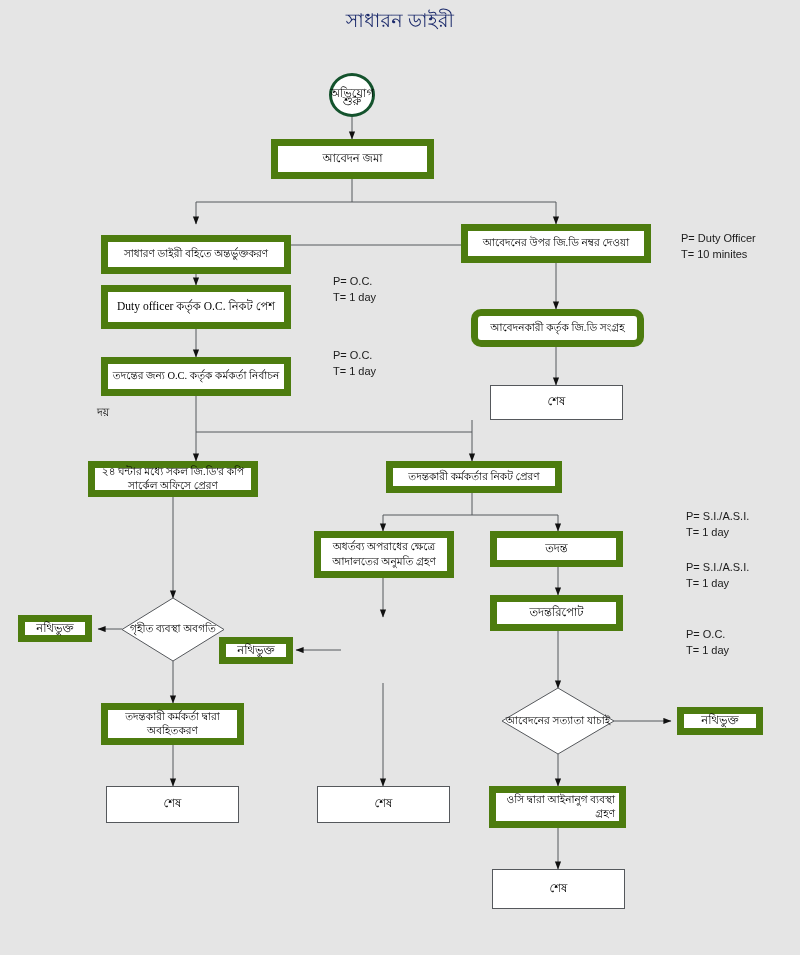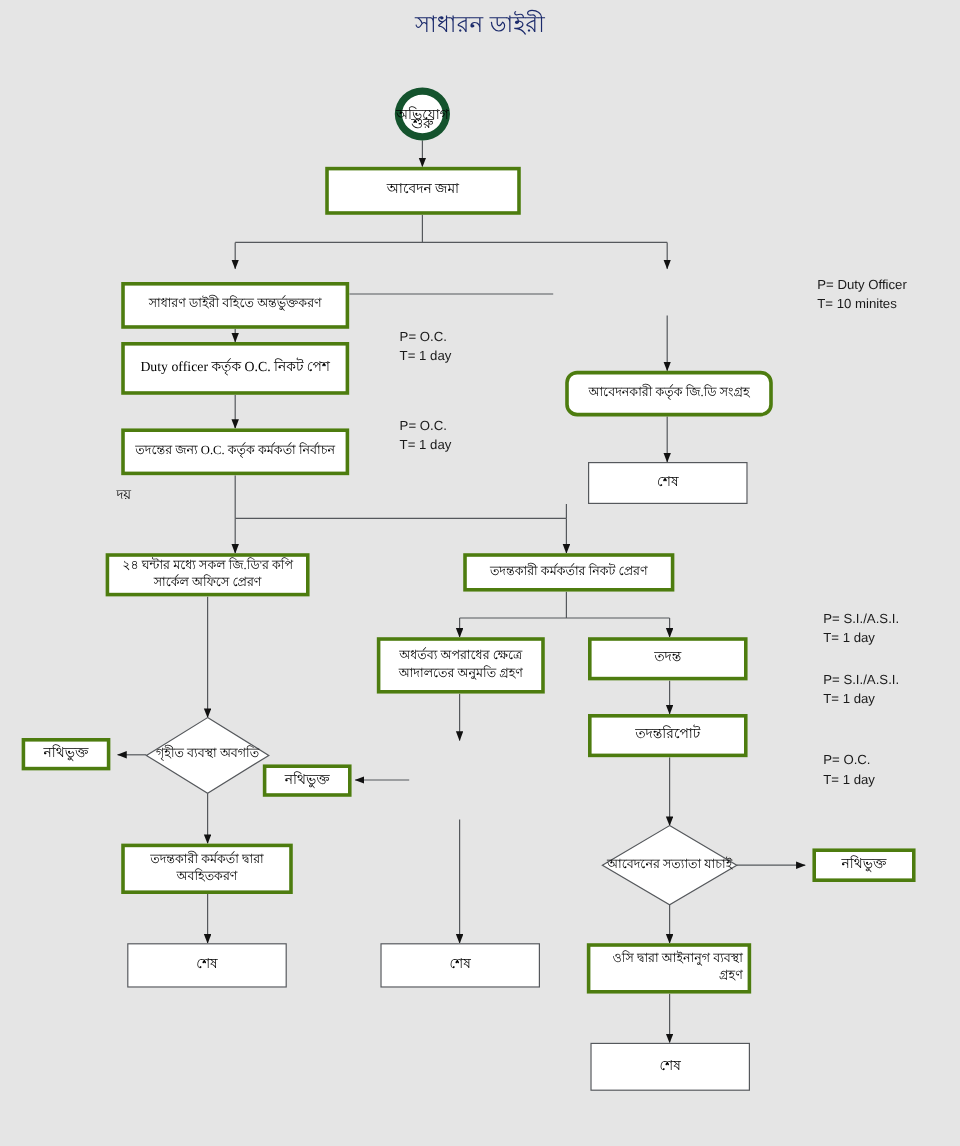--- a/index.html
+++ b/index.html
@@ -42,32 +42,32 @@
     box-sizing: border-box;
     display: flex;
     align-items: center;
     justify-content: center;
     text-align: center;
     color: #000000;
     background: #ffffff;
     font-family: "Liberation Serif", "DejaVu Serif", serif;
   }
   .proc {
-    border: 3px solid #4d7c0f;
+    border: 7px solid #4d7c0f;
     font-size: 11.5px;
     line-height: 1.35;
     padding: 2px 4px;
   }
   .proc-sm { font-size: 10.5px; }
   .terminal {
     border: 1px solid #55585c;
     font-size: 11.5px;
   }
   .start-circle {
-    border: 6px solid #14532d;
+    border: 3px solid #14532d;
     border-radius: 50%;
     font-size: 11px;
     line-height: 1.0;
     overflow: visible;
   }
   .start-stack {
     position: relative;
     width: 100%;
     height: 100%;
     display: flex;
@@ -195,20 +195,21 @@
     <div class="start-stack">
       <span class="start-a">অভিযোগ</span>
       <span class="start-b">শুরু</span>
     </div>
   </div>
 
   <div class="node proc" style="left:271px; top:139px; width:163px; height:40px;">আবেদন জমা</div>
 
   <div class="node proc proc-sm" style="left:101px; top:235px; width:190px; height:39px;">সাধারণ ডাইরী বহিতে অন্তর্ভুক্তকরণ</div>
 
+  <div class="node proc proc-sm" style="left:461px; top:224px; width:190px; height:39px;">আবেদনের উপর জি.ডি নম্বর দেওয়া</div>
 
   <div class="node proc" style="left:101px; top:285px; width:190px; height:44px;">Duty officer কর্তৃক O.C. নিকট পেশ</div>
 
   <div class="node proc proc-sm" style="left:471px; top:309px; width:173px; height:38px;border-radius:10px;">আবেদনকারী কর্তৃক জি.ডি সংগ্রহ</div>
 
   <div class="node proc proc-sm" style="left:101px; top:357px; width:190px; height:39px;">তদন্তের জন্য O.C. কর্তৃক কর্মকর্তা নির্বাচন</div>
 
   <div class="node terminal" style="left:490px; top:385px; width:133px; height:35px;">শেষ</div>
 
   <div class="node proc proc-sm" style="left:88px; top:461px; width:170px; height:36px;">২৪ ঘন্টার মধ্যে সকল জি.ডি'র কপি সার্কেল অফিসে প্রেরণ</div>

